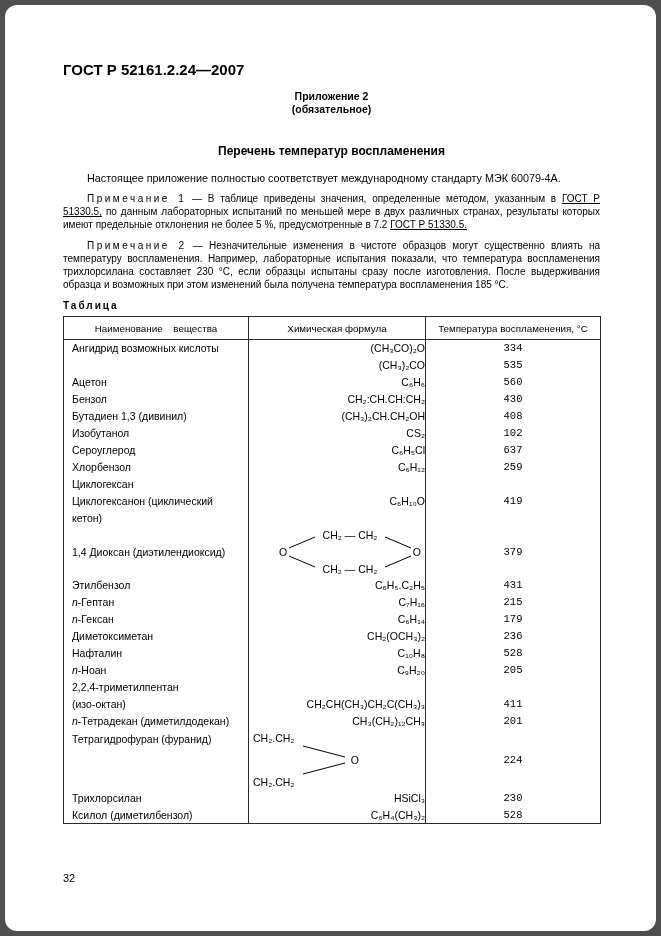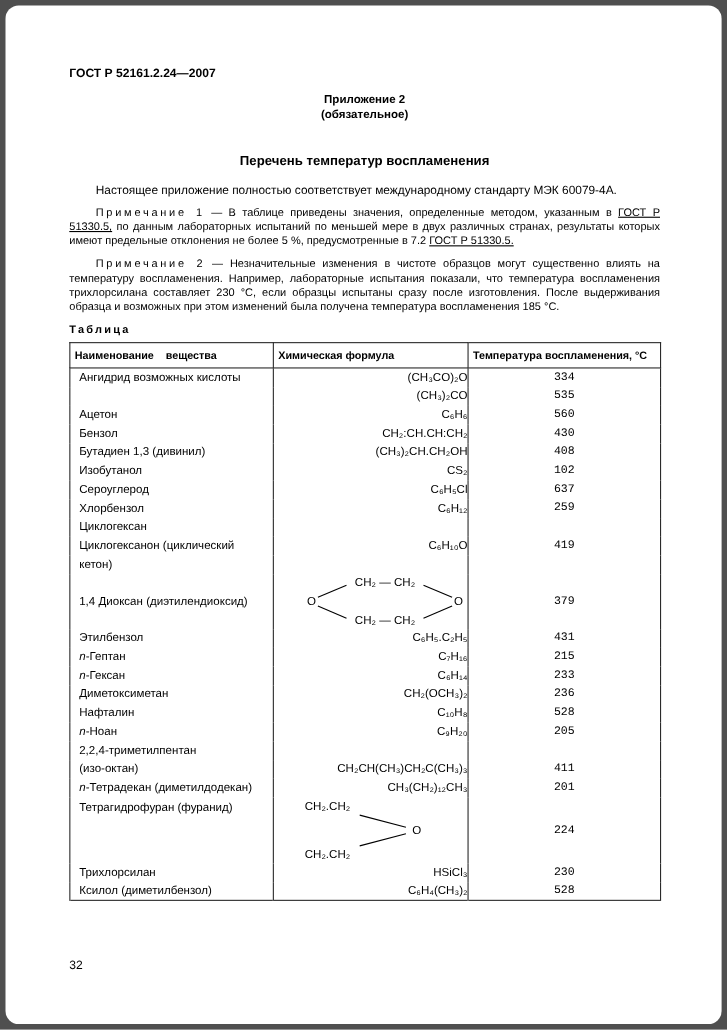--- a/index.html
+++ b/index.html
@@ -9,33 +9,33 @@
     font-family:"Liberation Sans","DejaVu Sans",sans-serif;
     color:#000;
     position:relative;
   }
   .page {
     position:absolute; left:5px; top:5px; right:5px; bottom:5px;
     background:#ffffff; border-radius:12px;
     padding:56px 56px 0 58px;
     overflow:hidden;
   }
-  .gost-header { font-weight:bold; font-size:11px; }
+  .gost-header { font-weight:bold; font-size:15px; }
   .appendix { text-align:center; font-weight:bold; font-size:10.5px; margin-top:12px; line-height:13px; }
   .doc-title { text-align:center; font-weight:bold; font-size:12px; margin-top:28px; }
   .intro { font-size:10.8px; margin-top:14px; text-indent:24px; }
   .note { font-size:10px; line-height:13px; margin-top:8px; text-align:justify; text-indent:24px; }
   .note-label { letter-spacing:2.5px; }
   .gost-link { text-decoration:underline; color:#000; cursor:pointer; }
   .table-label { font-size:10px; letter-spacing:2px; margin-top:9px;font-weight:bold; }
 
   table.tbl { border-collapse:collapse; width:537px; margin-top:5px; font-size:10.5px; border:1px solid #2a2a2a; table-layout:fixed; }
   .tbl th {
-    border:1px solid #2a2a2a; font-weight:bold; font-size:9.8px;
-    height:23px; text-align:left; vertical-align:middle; padding:0 4px;
+    border:1px solid #2a2a2a; font-weight:normal; font-size:9.8px;
+    height:23px; text-align:center; vertical-align:middle; padding:0 4px;
   }
   .tbl th.h-name { width:185px; word-spacing:8px; }
   .tbl th.h-formula { width:177px; }
   .tbl th.h-temp { width:175px; }
   .tbl td { border-left:1px solid #2a2a2a; border-right:1px solid #2a2a2a; height:17px; vertical-align:middle; padding:0; }
   .tbl td.c-name { padding-left:8px; text-align:left; }
   .tbl td.c-formula { text-align:right;padding-left:12px; }
   .tbl td.c-temp { text-align:center;font-family:Liberation Mono, monospace; }
   tr.row-dioxane td { height:50px; }
   tr.row-thf td { height:60px; }
@@ -44,21 +44,21 @@
 
   .ring { position:relative; display:inline-block; font-size:10.5px; vertical-align:middle; }
   .ring span { position:absolute; white-space:nowrap; }
   .ring svg { position:absolute; left:0; top:0; }
   .ring svg line { stroke:#000; stroke-width:1; }
   .ring-dioxane { width:150px; height:46px; }
   .ring-dioxane .r-top { top:0; left:50%; transform:translateX(-50%); }
   .ring-dioxane .r-bottom { bottom:0; left:50%; transform:translateX(-50%); }
   .ring-dioxane .r-left { left:4px; top:50%; transform:translateY(-50%); }
   .ring-dioxane .r-right { right:4px; top:50%; transform:translateY(-50%); }
-  .ring-thf { width:112px; height:56px;margin-left:24px; }
+  .ring-thf { width:112px; height:56px; }
   .ring-thf .r-top { top:0; left:0; }
   .ring-thf .r-bottom { bottom:0; left:0; }
   .ring-thf .r-right { right:6px; top:50%; transform:translateY(-50%); }
 
   .page-number { position:absolute; left:58px; bottom:47px; font-size:11px; }
 </style>
 </head>
 <body>
 
 <div class="page">
@@ -160,21 +160,21 @@
           <td class="c-temp">431</td>
         </tr>
         <tr>
           <td class="c-name"><i>n</i>-Гептан</td>
           <td class="c-formula">C₇H₁₆</td>
           <td class="c-temp">215</td>
         </tr>
         <tr>
           <td class="c-name"><i>n</i>-Гексан</td>
           <td class="c-formula">C₆H₁₄</td>
-          <td class="c-temp">233</td>
+          <td class="c-temp">179</td>
         </tr>
         <tr>
           <td class="c-name">Диметоксиметан</td>
           <td class="c-formula">CH₂(OCH₃)₂</td>
           <td class="c-temp">236</td>
         </tr>
         <tr>
           <td class="c-name">Нафталин</td>
           <td class="c-formula">C₁₀H₈</td>
           <td class="c-temp">528</td>

